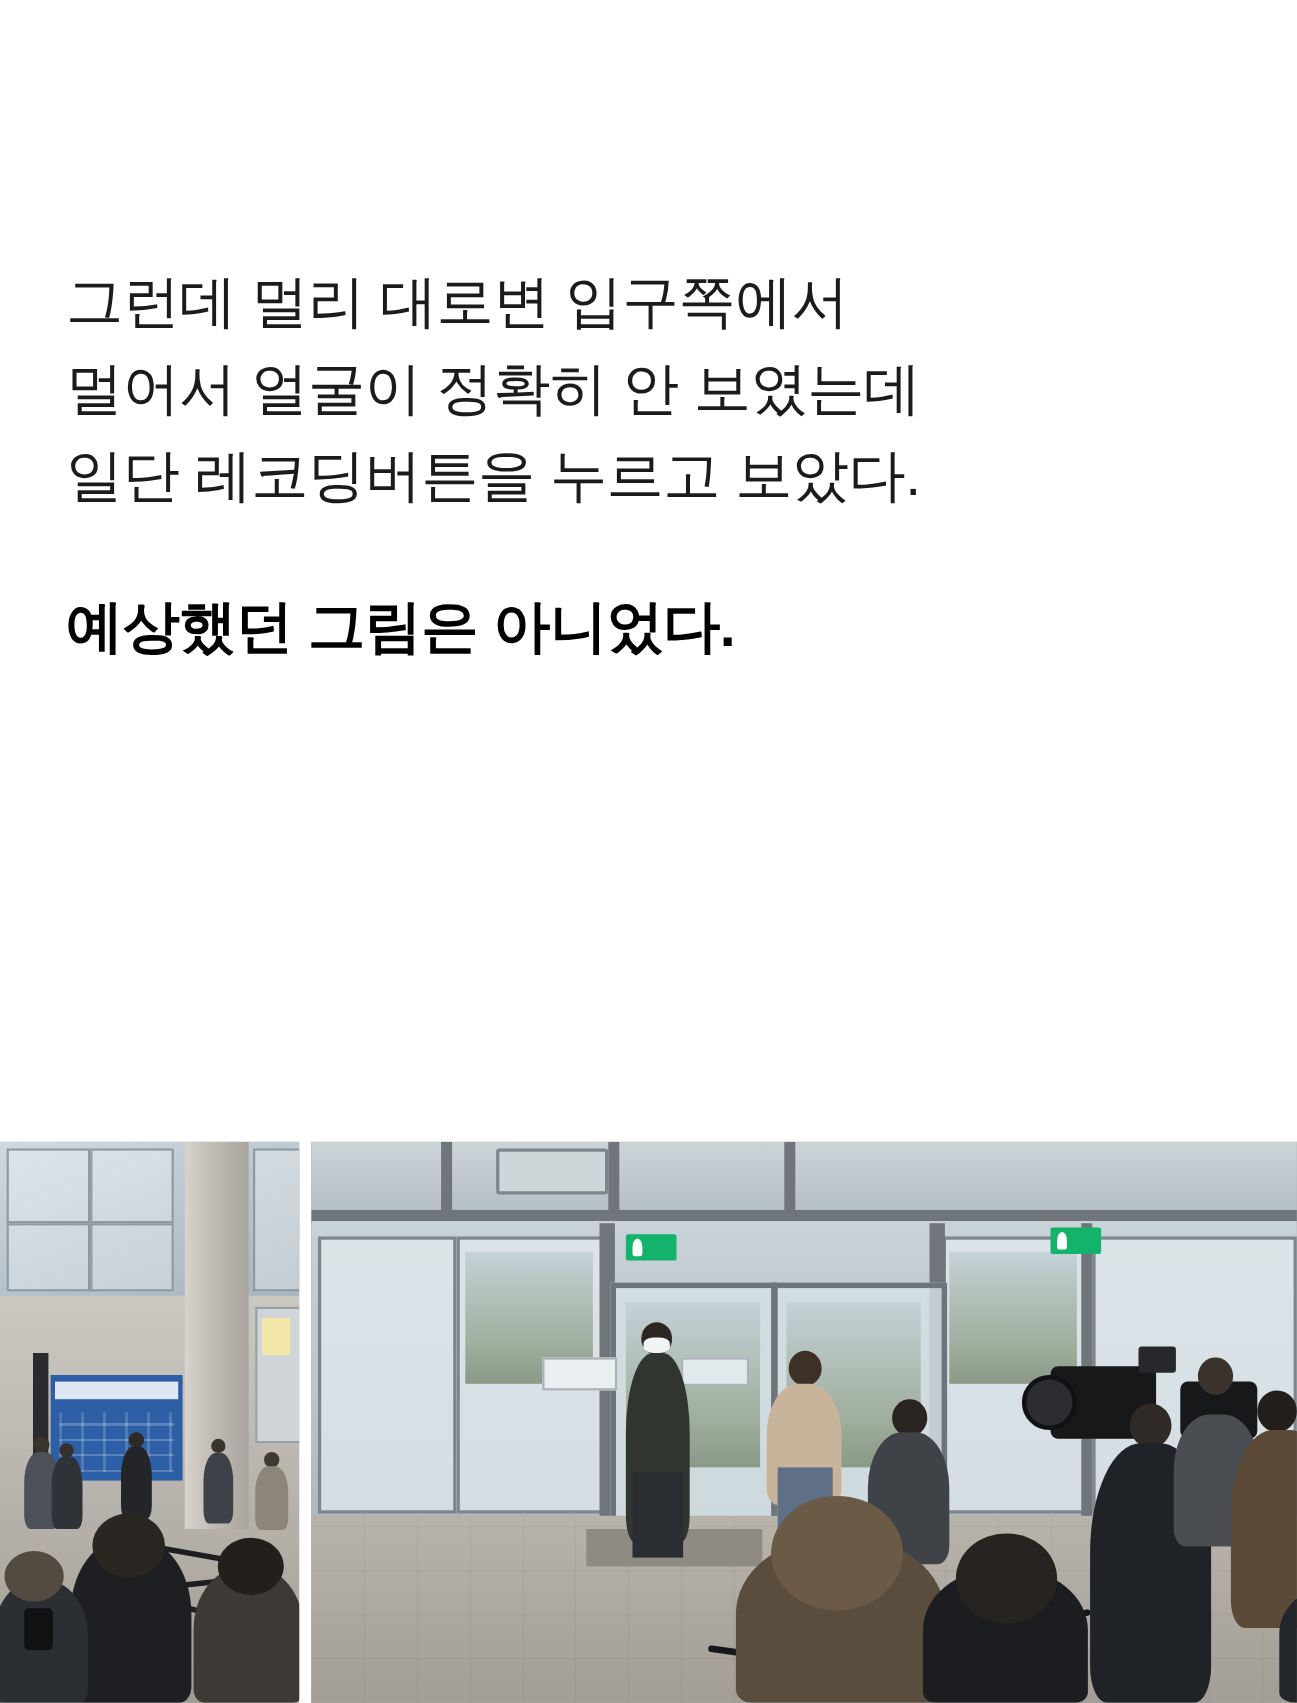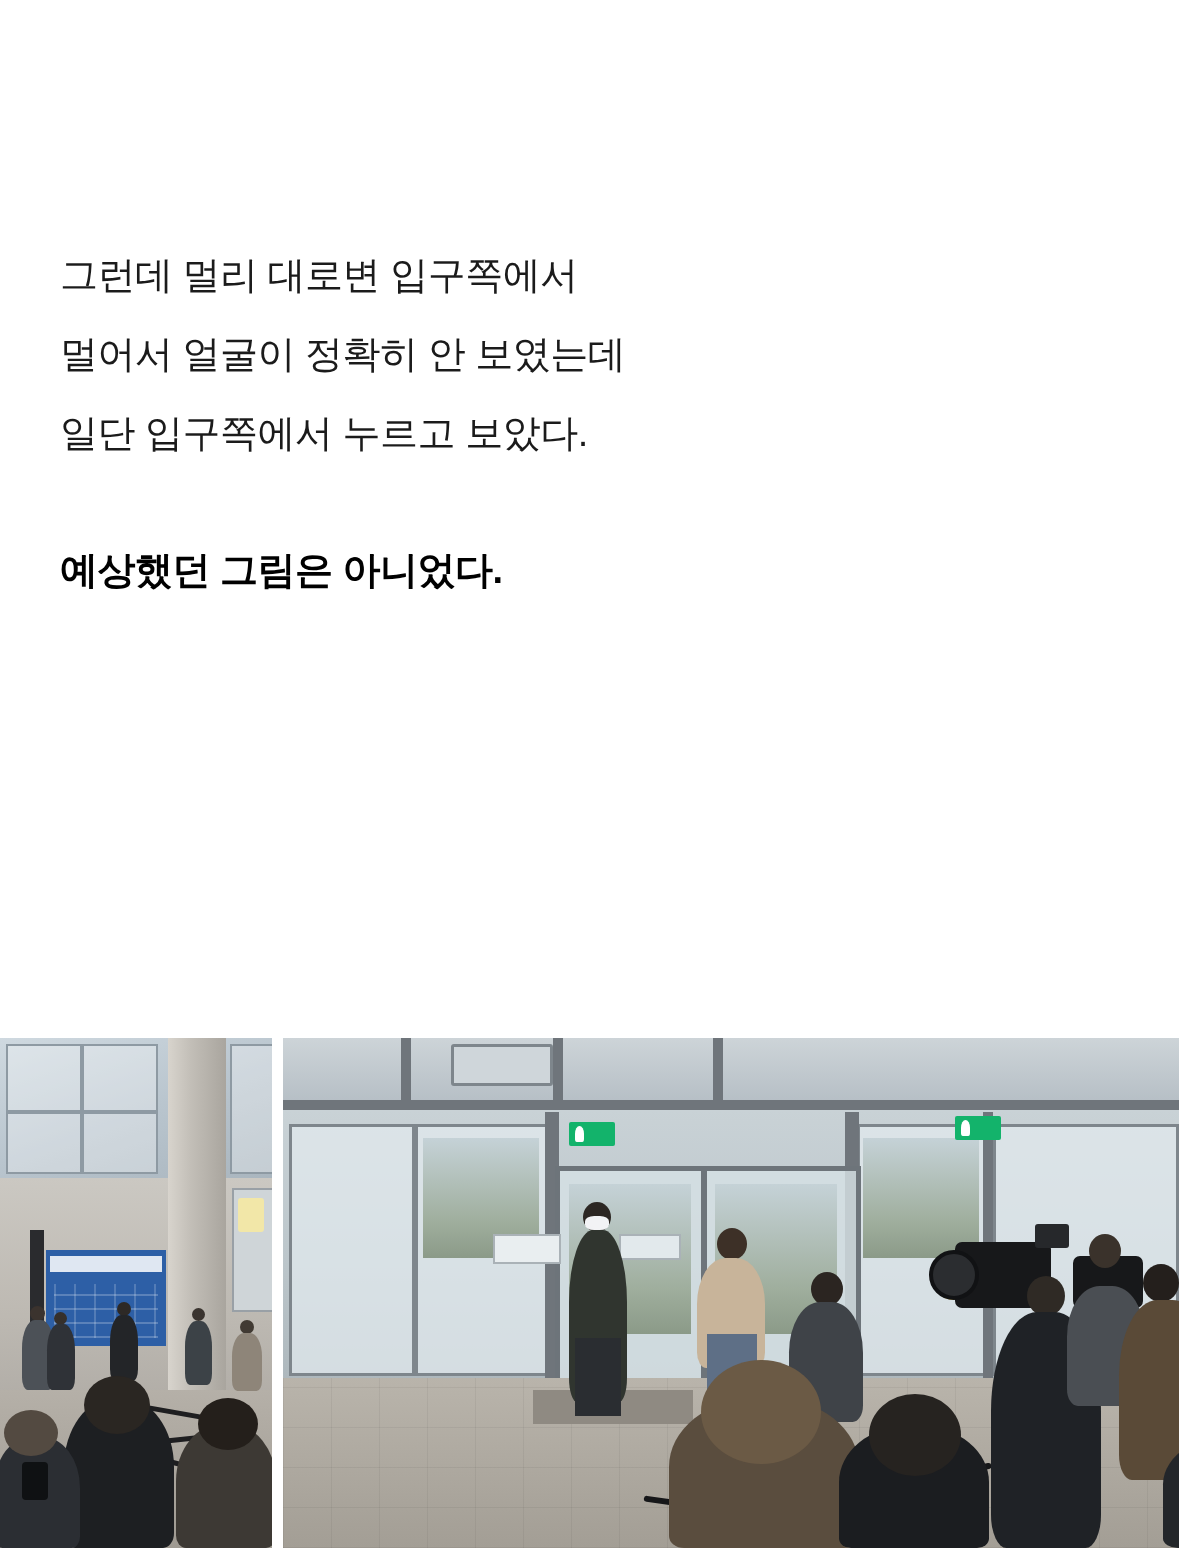--- a/index.html
+++ b/index.html
@@ -32,21 +32,21 @@
     line-height: 1.2;
     white-space: nowrap;
   }
   .body-block {
     position: absolute;
     left: 60px;
     top: 236px;
     width: 1060px;
   }
   .para-line {
-    font-size: 38px;
+    font-size: 52px;
     line-height: 79px;
     color: #1b1b1b;
     letter-spacing: -0.5px;
     white-space: nowrap;
   }
   .para-line.bold {
     font-weight: bold;
     color: #000000;
   }
   .para-gap {
@@ -186,21 +186,21 @@
 </style>
 </head>
 <body>
 
 <div class="page">
 
 
   <div class="body-block">
     <div class="para-line">그런데 멀리 대로변 입구쪽에서</div>
     <div class="para-line">멀어서 얼굴이 정확히 안 보였는데</div>
-    <div class="para-line">일단 입구쪽에서 누르고 보았다.</div>
+    <div class="para-line">일단 레코딩버튼을 누르고 보았다.</div>
     <div class="para-gap"></div>
     <div class="para-line bold">예상했던 그림은 아니었다.</div>
   </div>
 
   <div class="photos">
 
     <div class="photo photo-left">
       <div class="l-sky"></div>
       <div class="l-win" style="left:6px; top:6px; width:72px; height:64px;"></div>
       <div class="l-win" style="left:82px; top:6px; width:72px; height:64px;"></div>

